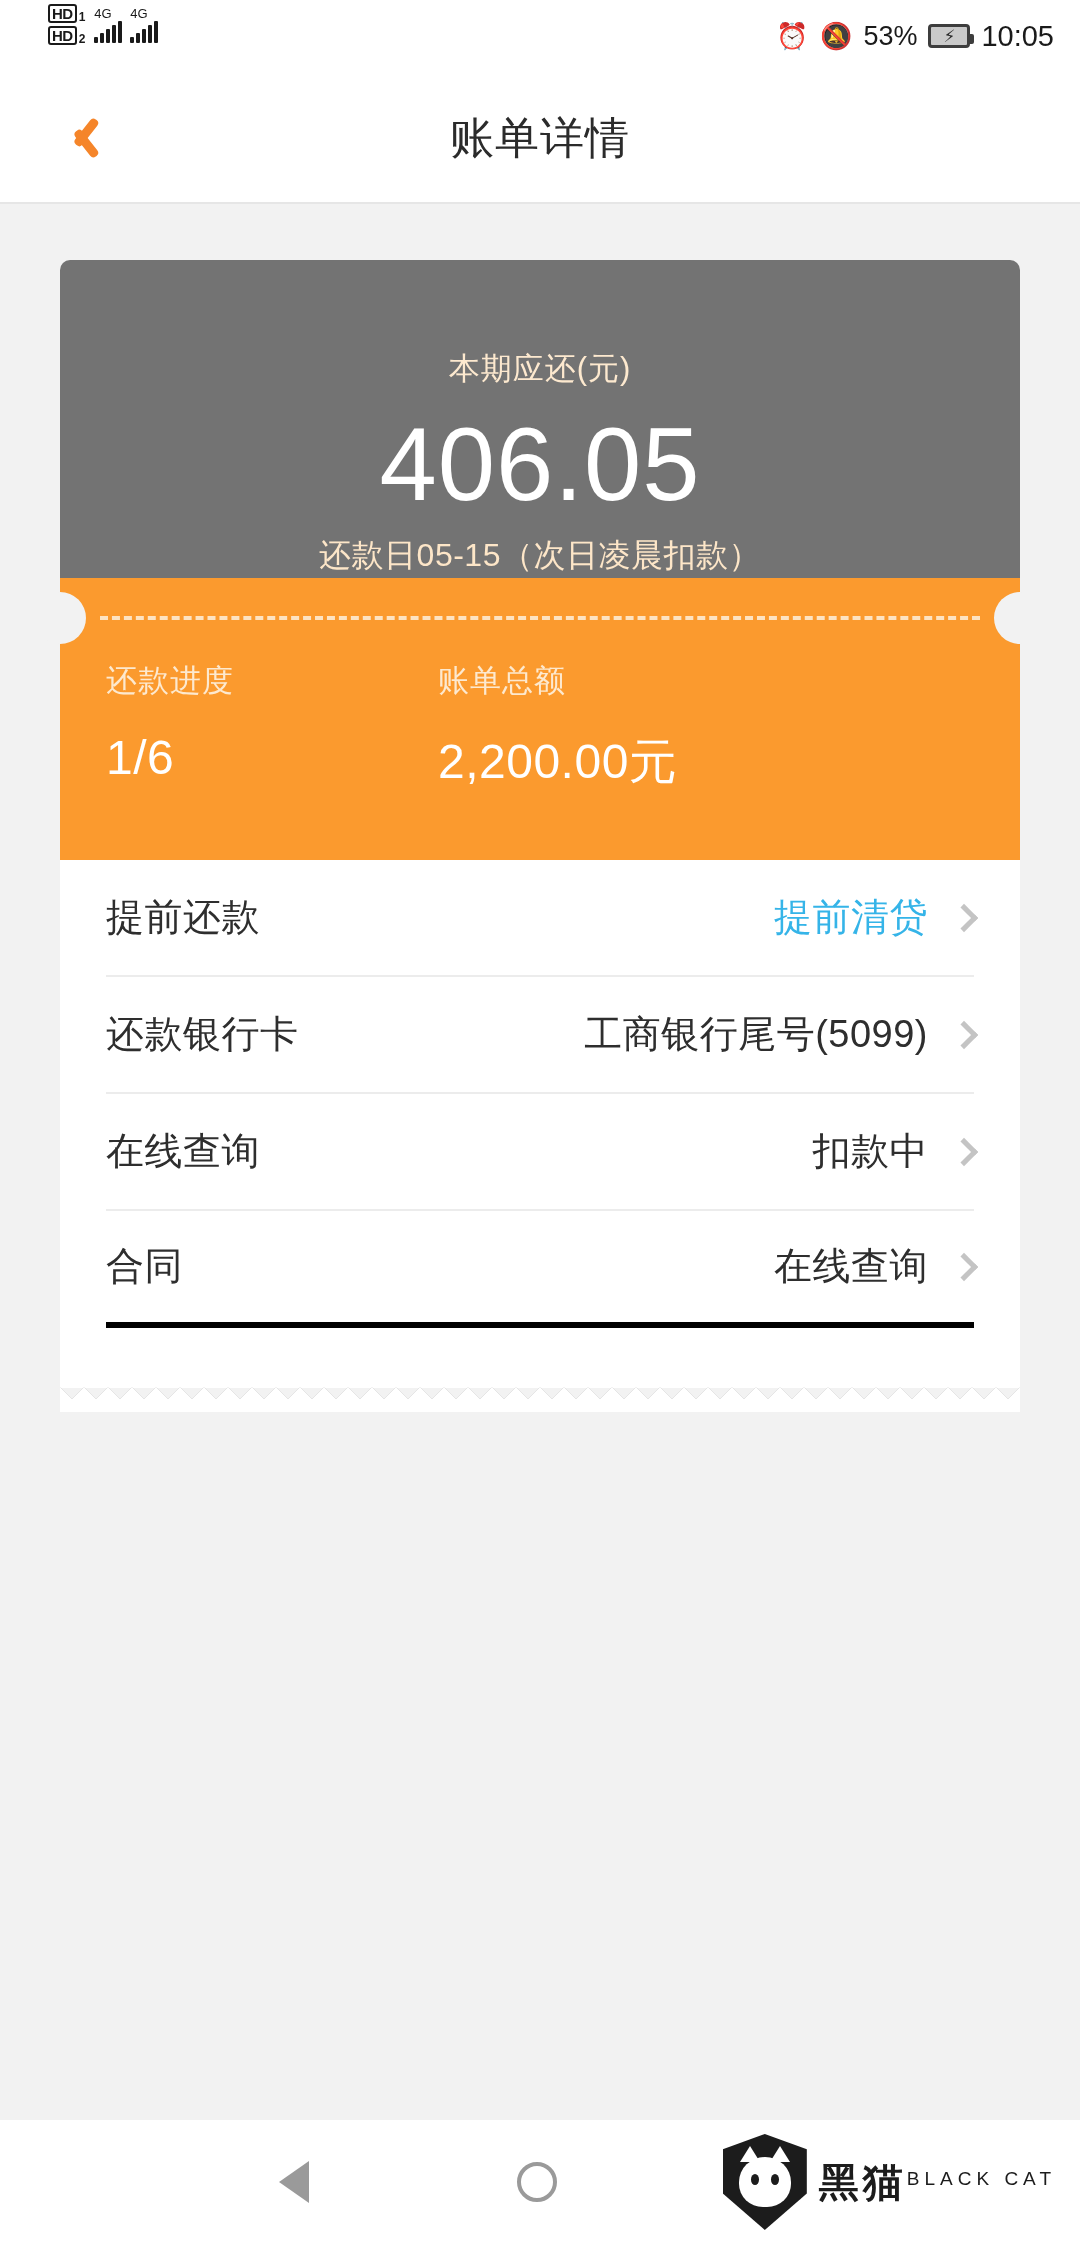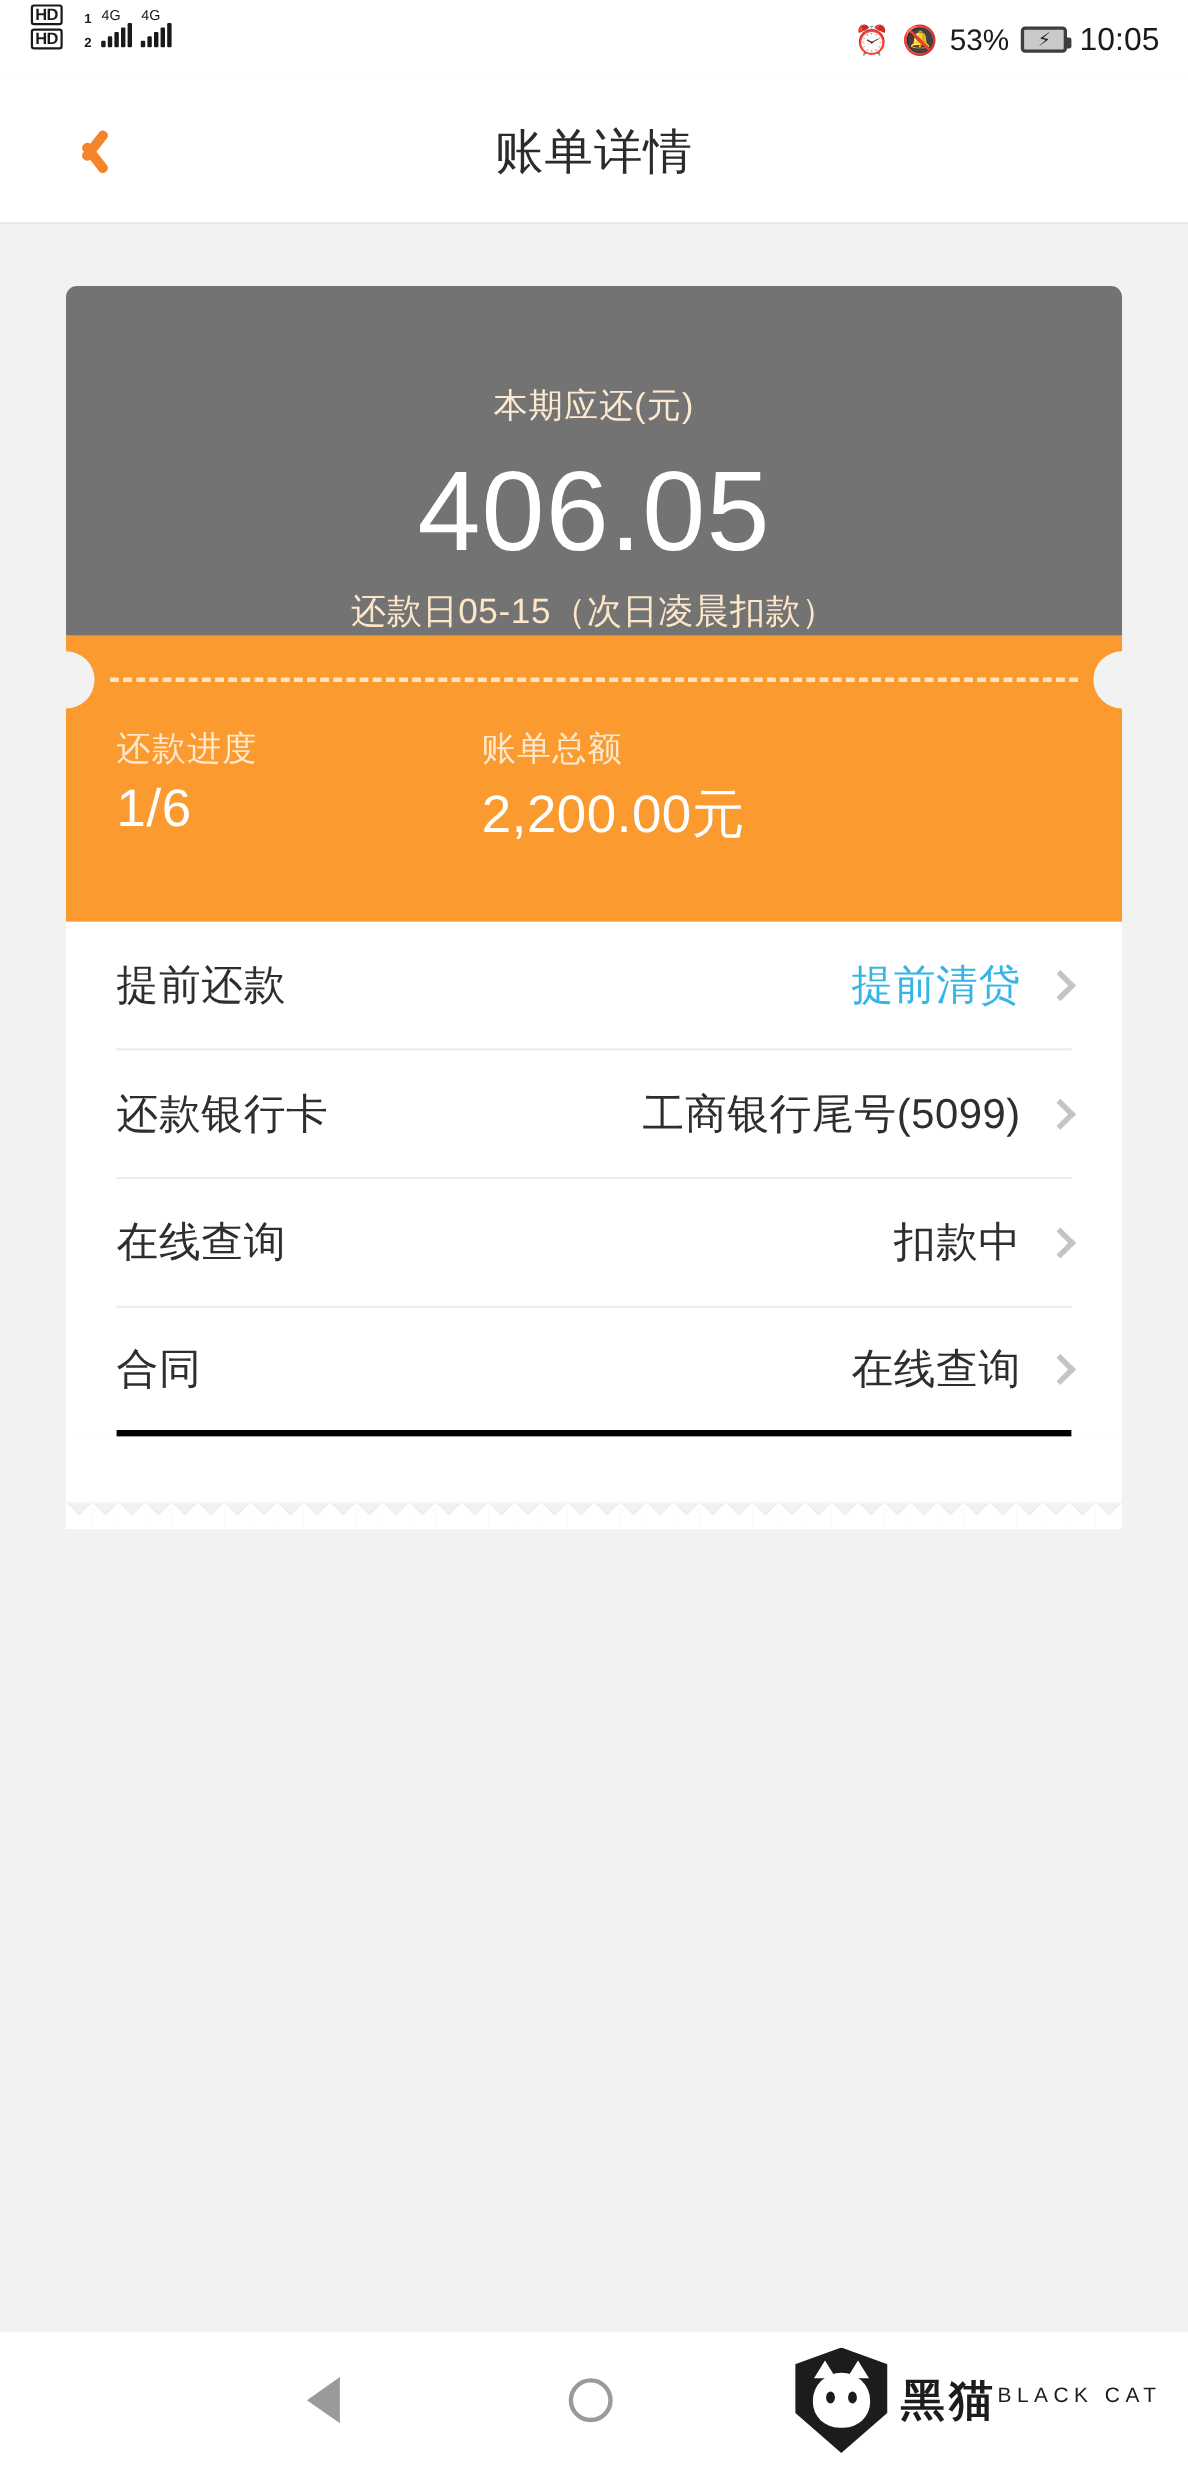--- a/index.html
+++ b/index.html
@@ -12,21 +12,21 @@
   #screen { position:relative; width:1080px; height:2244px; background:#f2f2f2; }
 
   
   .statusbar {
     position:absolute; top:0; left:0; width:1080px; height:72px;
     background:#ffffff;
   }
   .sb-left { position:absolute; left:28px; top:4px; display:flex; align-items:center; }
   .hd-stack { display:flex; flex-direction:column; gap:3px; }
   .hd-box {
-    display:flex; align-items:flex-end; gap:20px;
+    display:flex; align-items:flex-end; gap:2px;margin-left:20px;
   }
   .hd-label {
     font-size:15px; font-weight:bold; color:#1a1a1a;
     border:2px solid #1a1a1a; border-radius:3px;
     padding:0px 2px; line-height:15px; letter-spacing:-0.5px;
   }
   .hd-sub { font-size:12px; color:#1a1a1a; line-height:12px; font-weight:bold; }
   .sig-group { display:flex; align-items:flex-end; margin-left:9px; }
   .sig-unit { display:flex; flex-direction:column; align-items:flex-start; margin-right:8px; }
   .sig-4g { font-size:13px; color:#1a1a1a; line-height:13px; margin-bottom:1px; font-weight:500;}
@@ -106,21 +106,21 @@
   .notch.left{ left:-26px; }
   .notch.right{ right:-26px; }
 
   .receipt-bottom{
     background:#fb9a2e; padding:0 46px 66px 46px;
     display:flex;
   }
   .stat{ }
   .stat.first{ width:332px; }
   .stat-label{ font-size:31px; color:#fde9cf; letter-spacing:1px;}
-  .stat-value{ font-size:48px; color:#ffffff; margin-top:6px; letter-spacing:0.5px;}
+  .stat-value{ font-size:48px; color:#ffffff; margin-top:28px; letter-spacing:0.5px;}
 
   
   .list{
     background:#ffffff; padding:0 46px;
   }
   .row{
     height:117px; display:flex; align-items:center; justify-content:space-between;
     border-bottom:2px solid #ececec; cursor:pointer;
   }
   .row:last-child{ border-bottom:6px solid #000000; }

